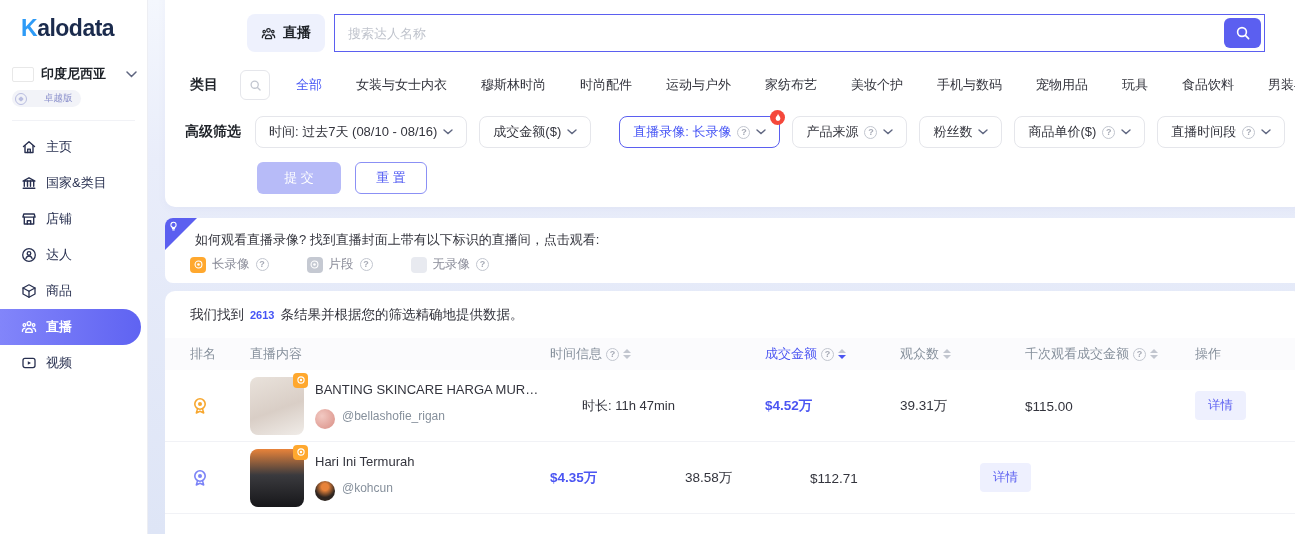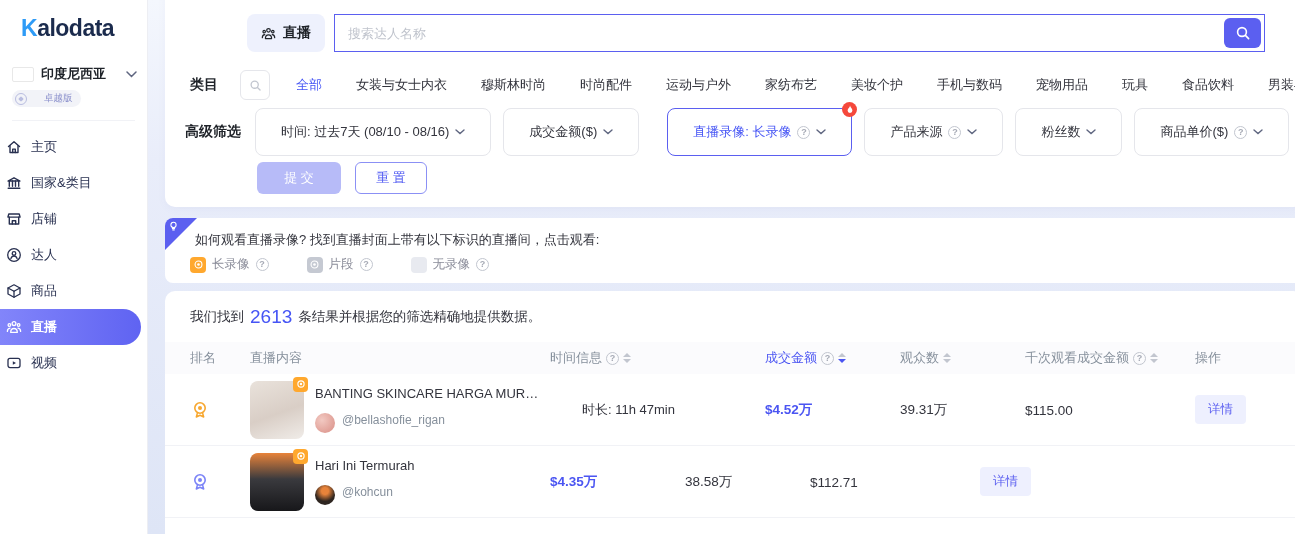--- a/index.html
+++ b/index.html
@@ -18,21 +18,21 @@
   .country-row{display:flex;align-items:center;margin:23px 10px 0 12px;gap:7px;cursor:pointer;}
   .flag{width:22px;height:15px;border-radius:2px;overflow:hidden;border:1px solid #E8E8E8;flex:none;}
   .flag .top{height:7px;background:#E23C39;} .flag .bot{height:7px;background:#fff;}
   .country-name{font-size:13px;font-weight:bold;color:#1F2329;white-space:nowrap;}
   .country-chev{margin-left:auto;}
   .plan-badge{display:inline-flex;align-items:center;gap:17px;margin:7px 0 0 12px;background:#F2F3F8;border-radius:9px;padding:2px 8px 2px 3px;font-size:9.5px;color:#8A8FCB;}
   .plan-ico{width:12px;height:12px;border-radius:50%;border:1px solid #B9BDE0;display:flex;align-items:center;justify-content:center;}
   .plan-ico i{width:4px;height:4px;background:#B9BDE0;border-radius:1px;transform:rotate(45deg);}
   .side-divider{border:none;border-top:1px solid #F1F2F6;margin:13px 12px 8px 12px;}
   .nav{display:flex;flex-direction:column;}
-  .nav-item{height:36px;display:flex;align-items:center;gap:9px;padding-left:6px;font-size:13px;color:#283050;cursor:pointer;white-space:nowrap;}
+  .nav-item{height:36px;display:flex;align-items:center;gap:9px;padding-left:21px;font-size:13px;color:#283050;cursor:pointer;white-space:nowrap;}
   .nav-item svg{stroke:currentColor;flex:none;}
   .nav-item.active{background:linear-gradient(90deg,#8285FA,#5F63F2);color:#fff;width:141px;border-radius:0 18px 18px 0;font-weight:bold;}
 
   
   .main{position:absolute;left:148px;top:0;right:0;bottom:0;}
   .card{position:absolute;background:#fff;left:17px;right:-8px;}
   .top-card{top:-8px;height:215px;border-radius:0 0 10px 10px;box-shadow:0 2px 8px rgba(90,100,180,.05);}
 
   
   .search-row{position:absolute;left:82px;right:38px;top:22px;height:38px;display:flex;gap:9px;}
@@ -45,21 +45,21 @@
   
   .cat-row{position:absolute;left:25px;right:0;top:78px;height:30px;display:flex;align-items:center;}
   .row-label{font-size:14px;font-weight:bold;color:#1F2329;flex:none;}
   .cat-search-box{width:30px;height:30px;border:1px solid #E5E6EB;border-radius:6px;margin-left:22px;display:flex;align-items:center;justify-content:center;cursor:pointer;flex:none;}
   .cat-list{display:flex;align-items:center;gap:34px;margin-left:26px;font-size:13px;color:#33343D;white-space:nowrap;overflow:hidden;}
   .cat-item{cursor:pointer;}
   .cat-item.selected{color:#4655F5;}
 
   
   .filter-row{position:absolute;left:20px;right:0;top:122px;height:36px;display:flex;align-items:center;}
-  .pill{position:relative;display:flex;align-items:center;gap:6px;height:48px;border:1px solid #E5E6EB;border-radius:8px;background:#fff;padding:0 25px;font-size:13px;color:#33343D;margin-left:12px;cursor:pointer;white-space:nowrap;}
+  .pill{position:relative;display:flex;align-items:center;gap:6px;height:32px;border:1px solid #E5E6EB;border-radius:8px;background:#fff;padding:0 13px;font-size:13px;color:#33343D;margin-left:12px;cursor:pointer;white-space:nowrap;}
   .pill.first{margin-left:14px;}
   .pill.active{border-color:#5B5FF0;color:#4655F5;margin-left:28px;}
   .qicon{width:13px;height:13px;border:1px solid #C2C6CF;border-radius:50%;color:#A6AAB5;font-size:9px;line-height:11px;text-align:center;flex:none;font-weight:bold;}
   .hot-dot{position:absolute;top:-7px;right:-6px;width:15px;height:15px;background:#F5483B;border-radius:50%;display:flex;align-items:center;justify-content:center;}
 
   
   .btn-row{position:absolute;left:92px;top:170px;display:flex;gap:14px;}
   .submit-btn{width:84px;height:32px;background:#B7BBF8;color:#fff;border:none;border-radius:6px;font-size:13px;cursor:pointer;font-family:inherit;}
   .reset-btn{width:72px;height:32px;background:#fff;color:#4B55F2;border:1px solid #8B90F5;border-radius:6px;font-size:13px;cursor:pointer;font-family:inherit;}
 
@@ -69,21 +69,21 @@
   .bulb-wrap{position:absolute;top:2px;left:2px;}
   .banner-text{position:absolute;left:30px;top:13px;font-size:13px;color:#33343D;}
   .tag-row{position:absolute;left:25px;top:38px;display:flex;align-items:center;gap:38px;}
   .tag{display:flex;align-items:center;gap:6px;font-size:12.5px;color:#8A8C99;}
   .tag-ico{width:16px;height:16px;border-radius:4px;display:flex;align-items:center;justify-content:center;}
   .tag-ico.orange{background:#FFA82E;} .tag-ico.gray{background:#C5C9D2;} .tag-ico.empty{background:#E8EAF0;}
 
   
   .results-card{top:291px;height:260px;border-radius:10px 10px 0 0;padding:15px 0 0 0;}
   .results-line{margin-left:25px;font-size:13.5px;color:#33343D;display:flex;align-items:center;gap:6px;}
-  .results-count{color:#4655F5;font-weight:normal;font-size:19px;}
+  .results-count{color:#4655F5;font-weight:bold;font-size:11px;}
   .thead{display:flex;align-items:center;height:32px;margin-top:14px;background:#FBFBFD;font-size:13px;color:#86909C;padding-left:25px;}
   .trow{display:flex;align-items:center;height:72px;padding-left:25px;border-bottom:1px solid #F1F2F6;}
   .c-rank{width:60px;flex:none;} .c-content{width:300px;flex:none;display:flex;align-items:center;gap:11px;}
   .c-time{width:215px;flex:none;} .c-gmv{width:135px;flex:none;} .c-view{width:125px;flex:none;}
   .c-gpm{width:170px;flex:none;} .c-act{flex:1;}
   .hcell{display:flex;align-items:center;gap:4px;}
   .hcell.blue{color:#4B55F2;}
   .sorter{display:flex;flex-direction:column;gap:2px;cursor:pointer;}
   .sorter i{width:0;height:0;border-left:4px solid transparent;border-right:4px solid transparent;}
   .sorter .up{border-bottom:4px solid #C2C6CF;} .sorter .down{border-top:4px solid #C2C6CF;}

